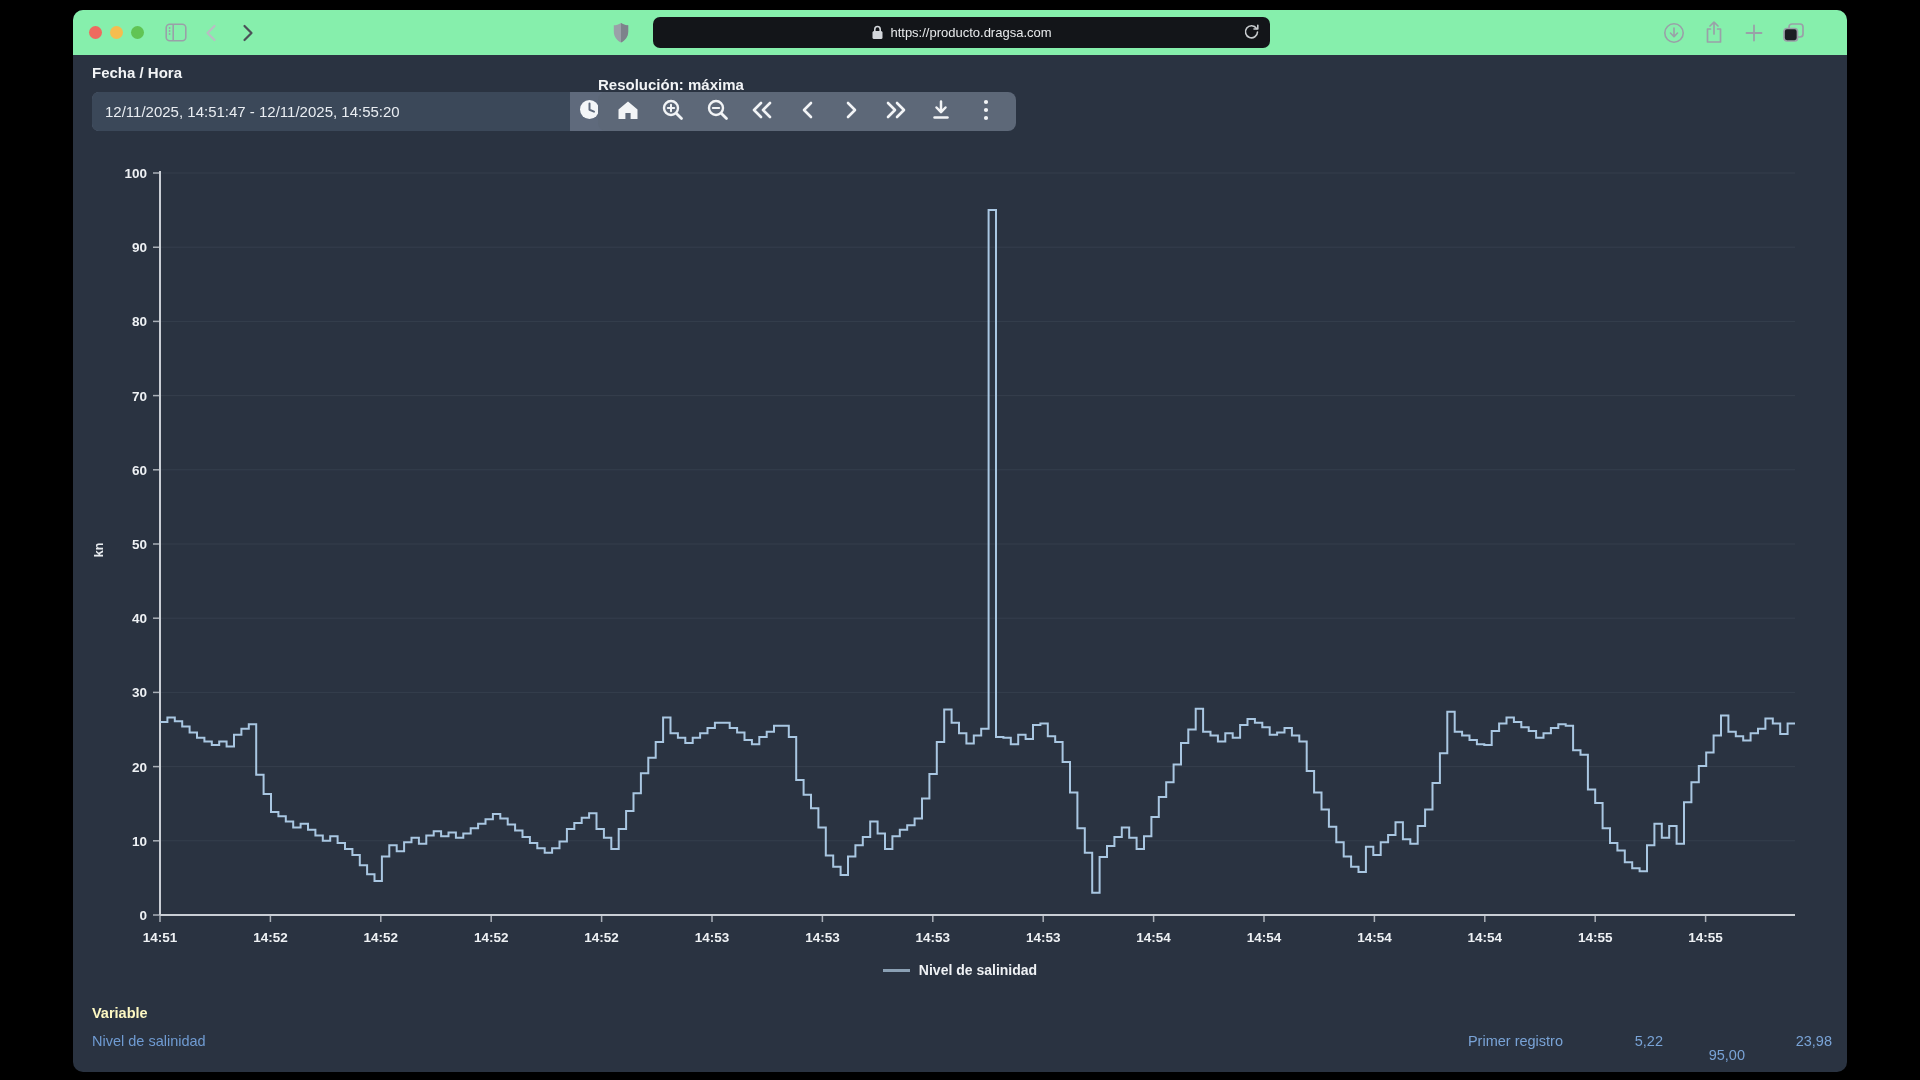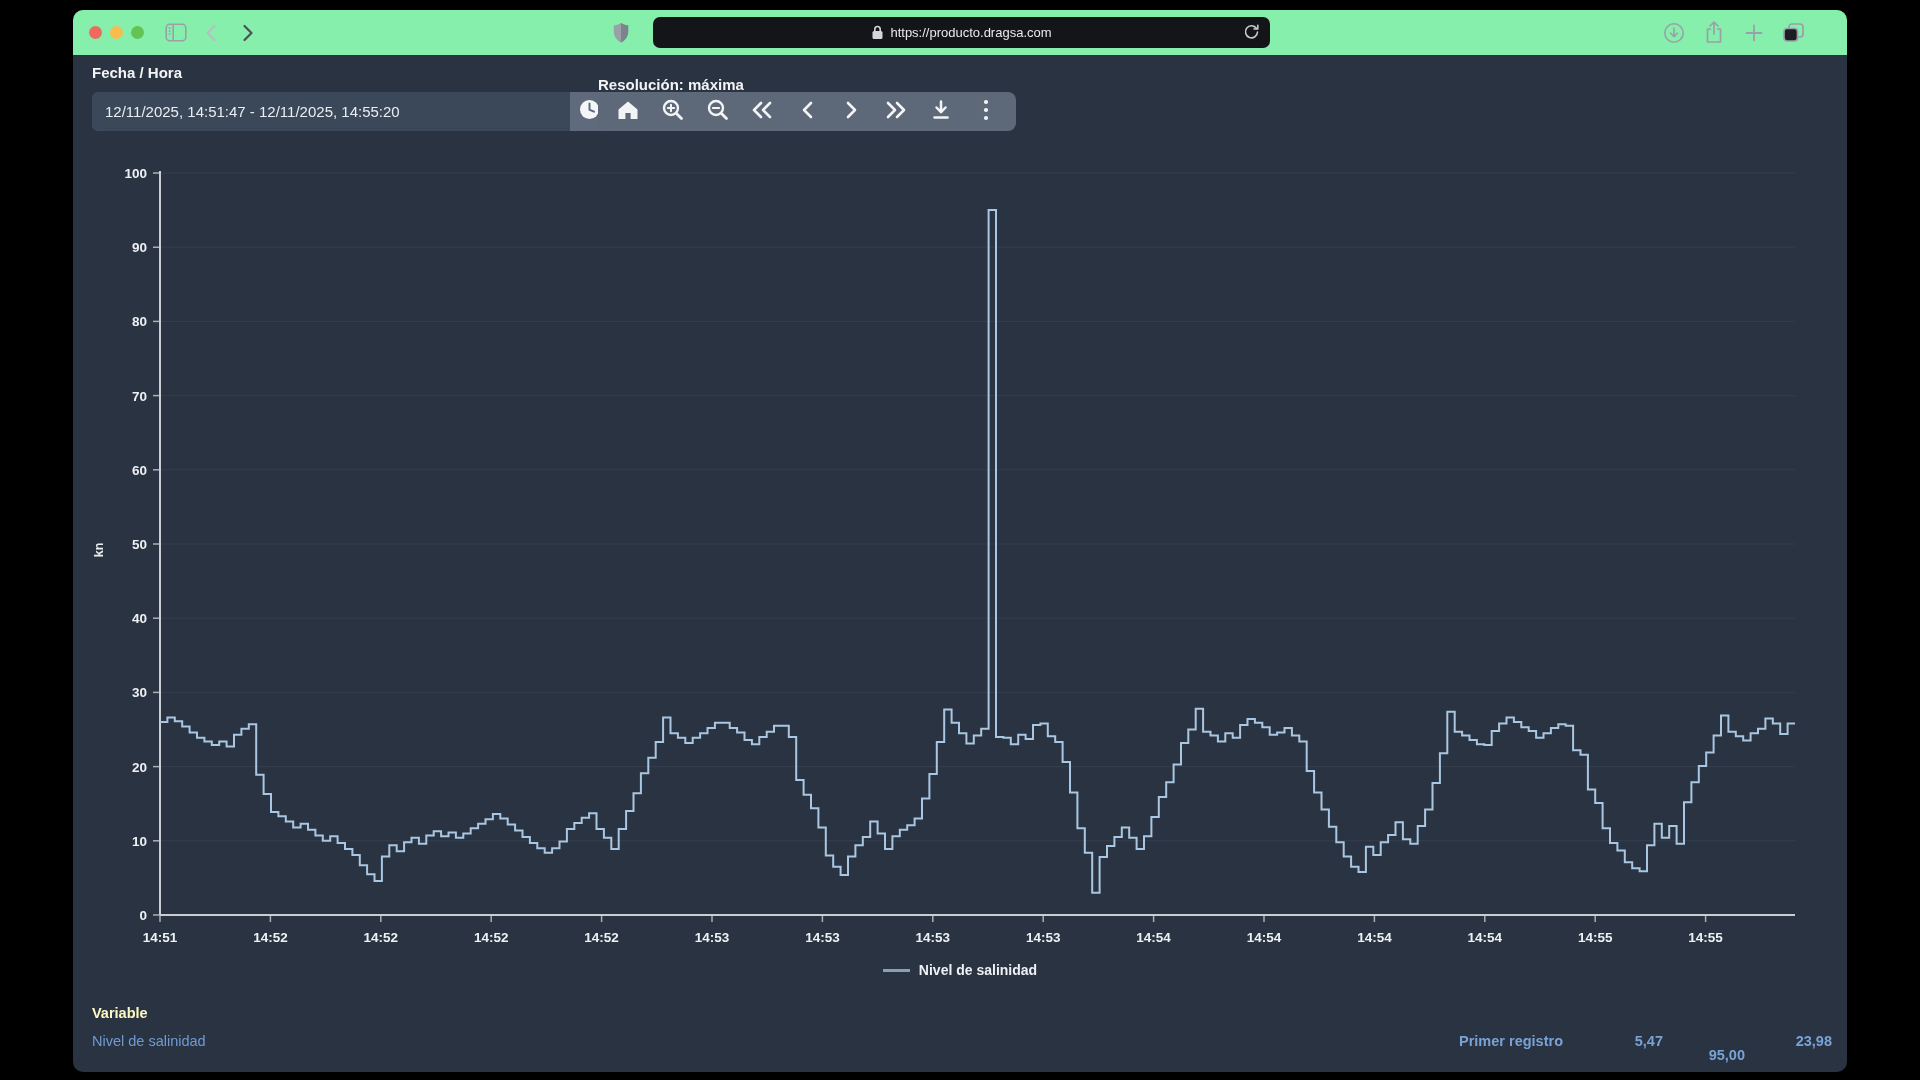--- a/index.html
+++ b/index.html
@@ -36,21 +36,21 @@
   .chart-wrap { position:absolute; left:0; top:140px; width:1774px; height:835px; }
   .legend { position:absolute; left:0; top:952px; width:1774px; display:flex; align-items:center;
             justify-content:center; gap:9px; }
   .legend .swatch { width:27px; height:3px; background:#8aa0b4; display:block; }
   .legend .label { font-size:14px; font-weight:bold; color:#eef1f4; cursor:pointer; }
 
   
   .var-header { position:absolute; left:19px; top:995px; font-size:14.5px; font-weight:bold; color:#fef9c3; }
   .var-name   { position:absolute; left:19px; top:1023px; font-size:14.5px; color:#6f9bd2; cursor:pointer; }
   .stats-row  { position:absolute; right:15px; top:1023px; display:flex; color:#79a3d6;
-                font-size:14.5px; font-weight:bold; }
+                font-size:14.5px; font-weight:normal; }
   .stats-row span { text-align:right; display:block; }
   .stats-row .s-label { width:220px; }
   .stats-row .s1 { width:100px; }
   .stats-row .s2 { width:82px;margin-top:14px; }
   .stats-row .s3 { width:87px; }
 </style>
 </head>
 <body>
 
 <div class="window">
@@ -317,18 +317,18 @@
   <div class="legend">
     <span class="swatch"></span>
     <span class="label">Nivel de salinidad</span>
   </div>
 
   <div class="var-header">Variable</div>
   <div class="var-name">Nivel de salinidad</div>
 
   <div class="stats-row">
     <span class="s-label">Primer registro</span>
-    <span class="s1">5,47</span>
+    <span class="s1">5,22</span>
     <span class="s2">95,00</span>
     <span class="s3">23,98</span>
   </div>
 
 </div>
 
 </body></html>

